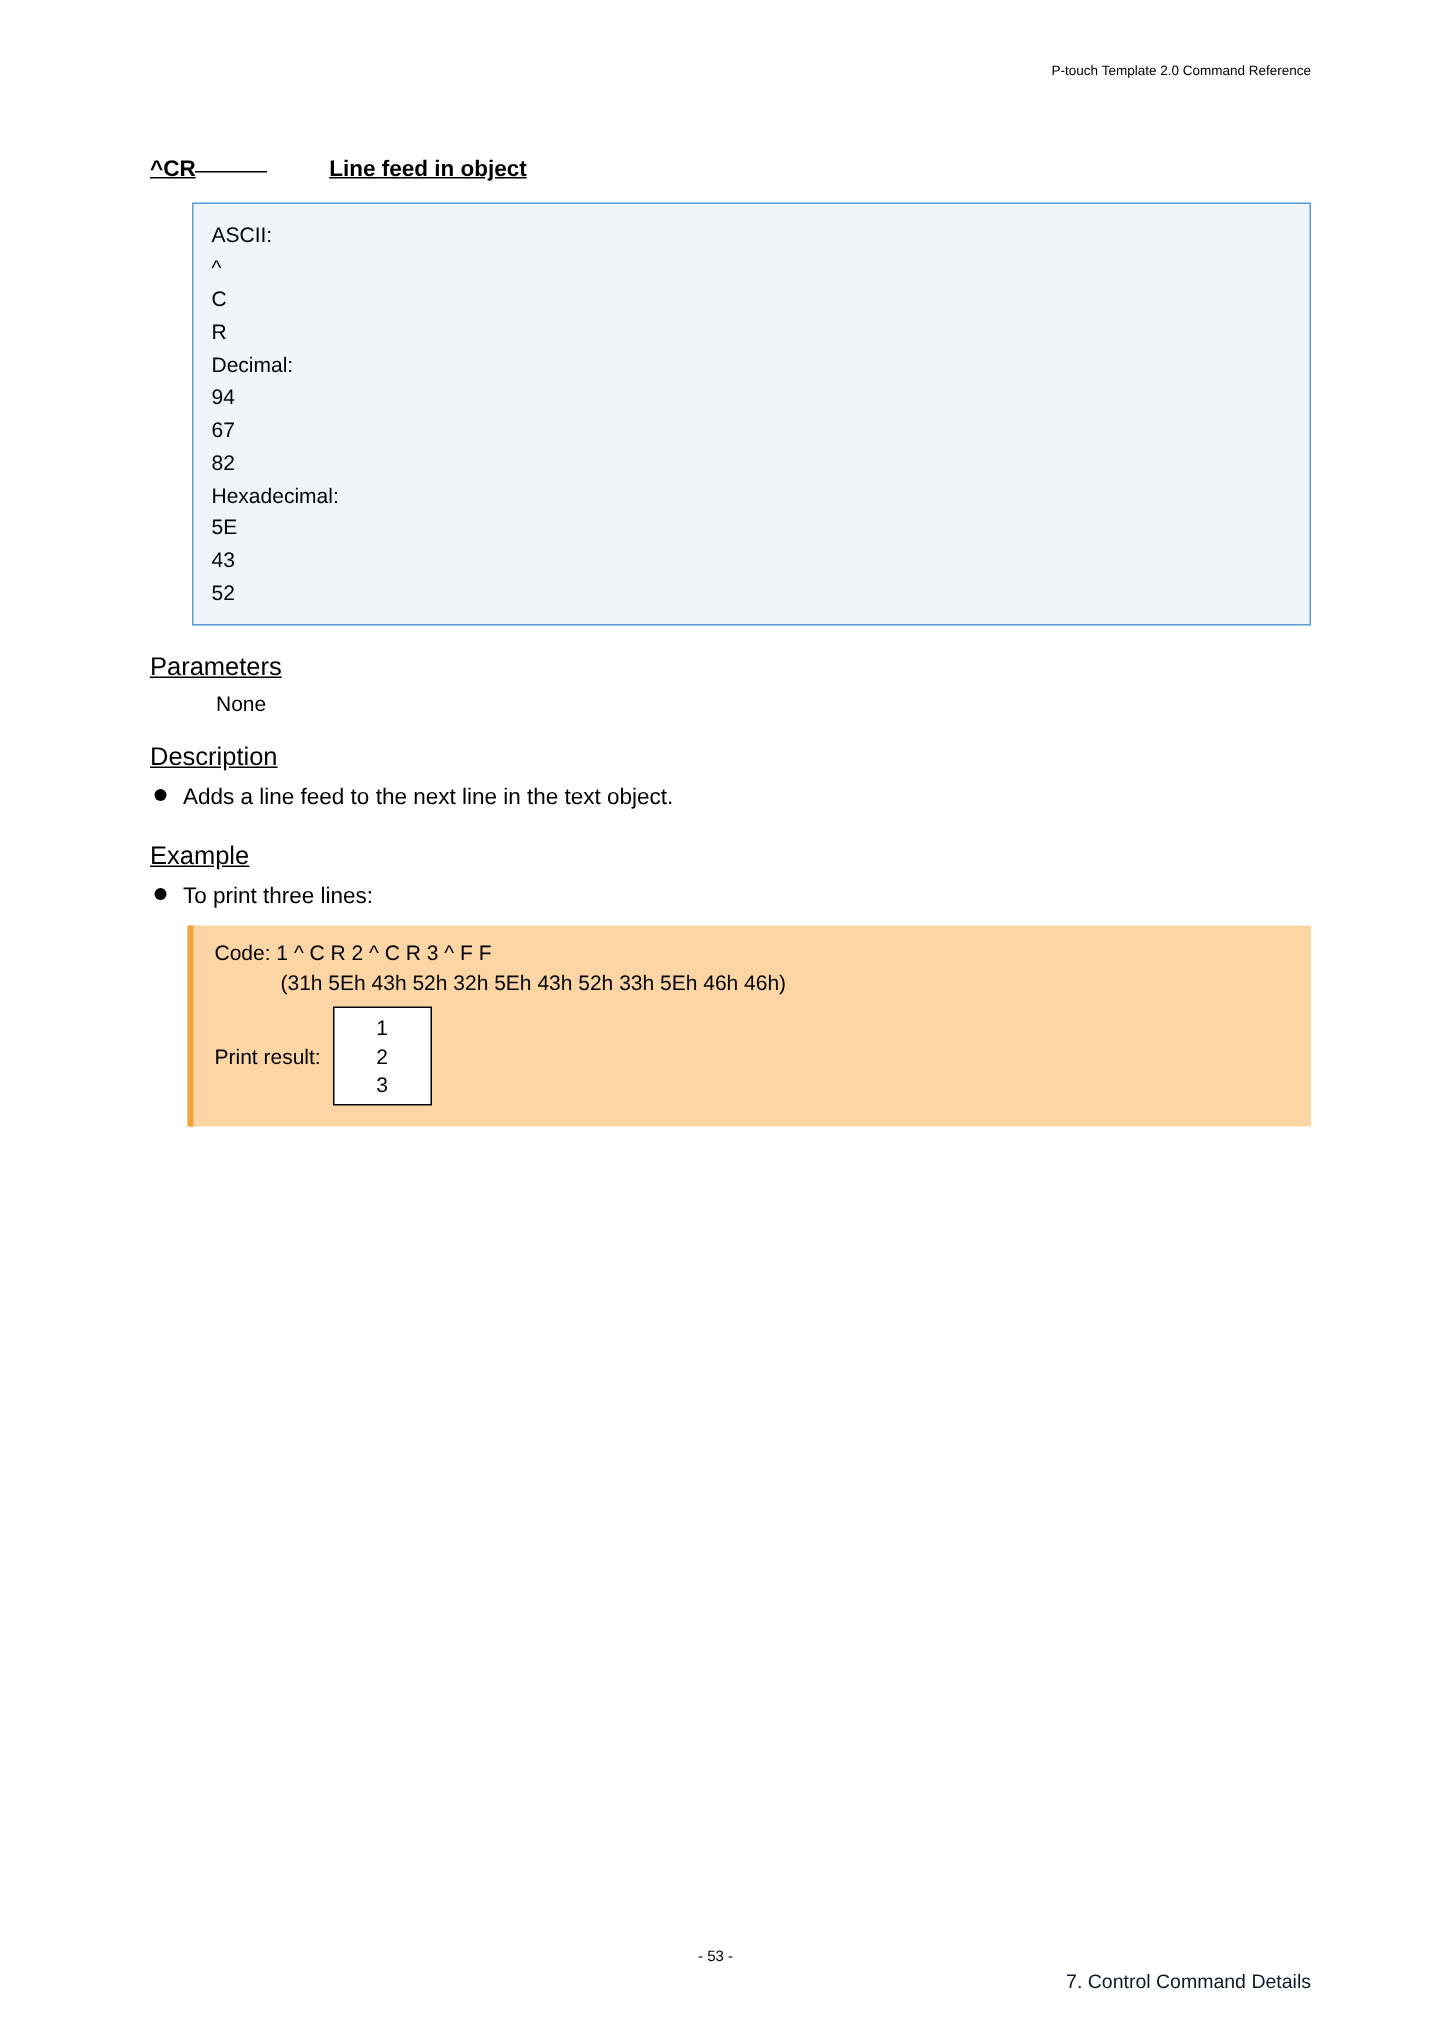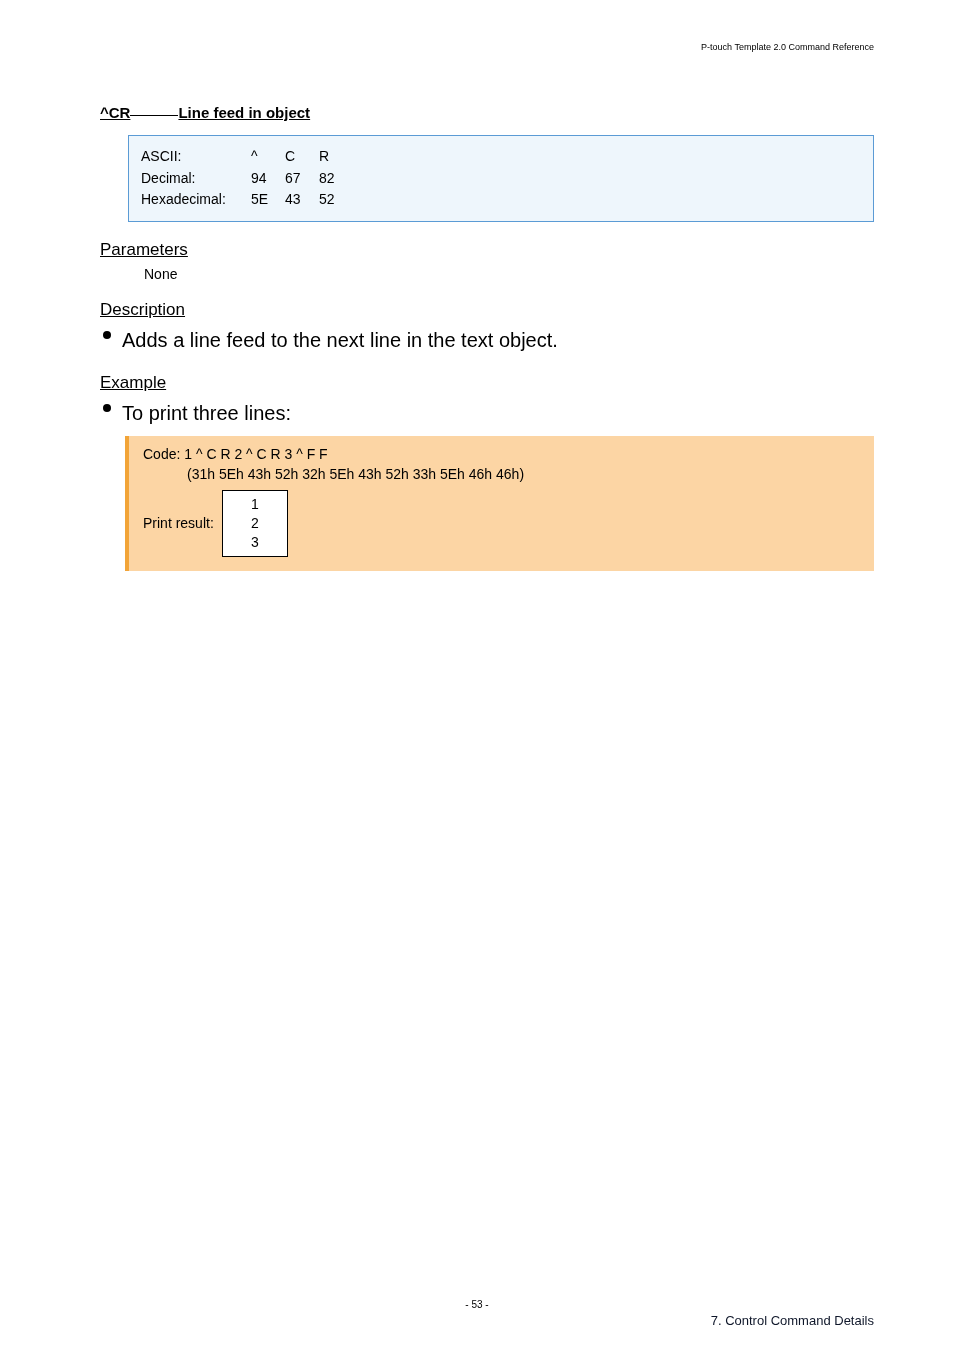--- a/index.html
+++ b/index.html
@@ -38,32 +38,34 @@
   .section-title .gap {
     display: inline-block;
     width: 48px;
     border-bottom: 1px solid #000;
     vertical-align: baseline;
     position: relative;
     top: -2px;
   }
   .section-title .label {
     text-decoration: underline;
+    margin-left: 41px;
   }
   .code-box {
     margin-top: 14px;
     margin-left: 28px;
     border: 1px solid #5b9bd5;
     background: #eef6fc;
     padding: 10px 12px 10px 12px;
     font-size: 14px;
     line-height: 1.55;
   }
   .code-row {
     display: flex;
+    flex-direction: column;
   }
   .code-row .lbl { width: 110px; }
   .code-row .c1 { width: 34px; text-align: left; }
   .code-row .c2 { width: 34px; text-align: left; }
   .code-row .c3 { width: 34px; text-align: left; }
   .sub-heading {
     margin-top: 18px;
     font-size: 17px;
     text-decoration: underline;
   }
@@ -73,21 +75,21 @@
     font-size: 14px;
   }
   .bullet-list {
     margin: 4px 0 0 0;
     padding: 0;
     list-style: none;
   }
   .bullet-list li {
     position: relative;
     padding-left: 22px;
-    font-size: 20px;
+    font-size: 15px;
     margin-top: 6px;
     line-height: 1.45;
   }
   .bullet-list li::before {
     content: "";
     position: absolute;
     left: 3px;
     top: 5px;
     width: 8px;
     height: 8px;

